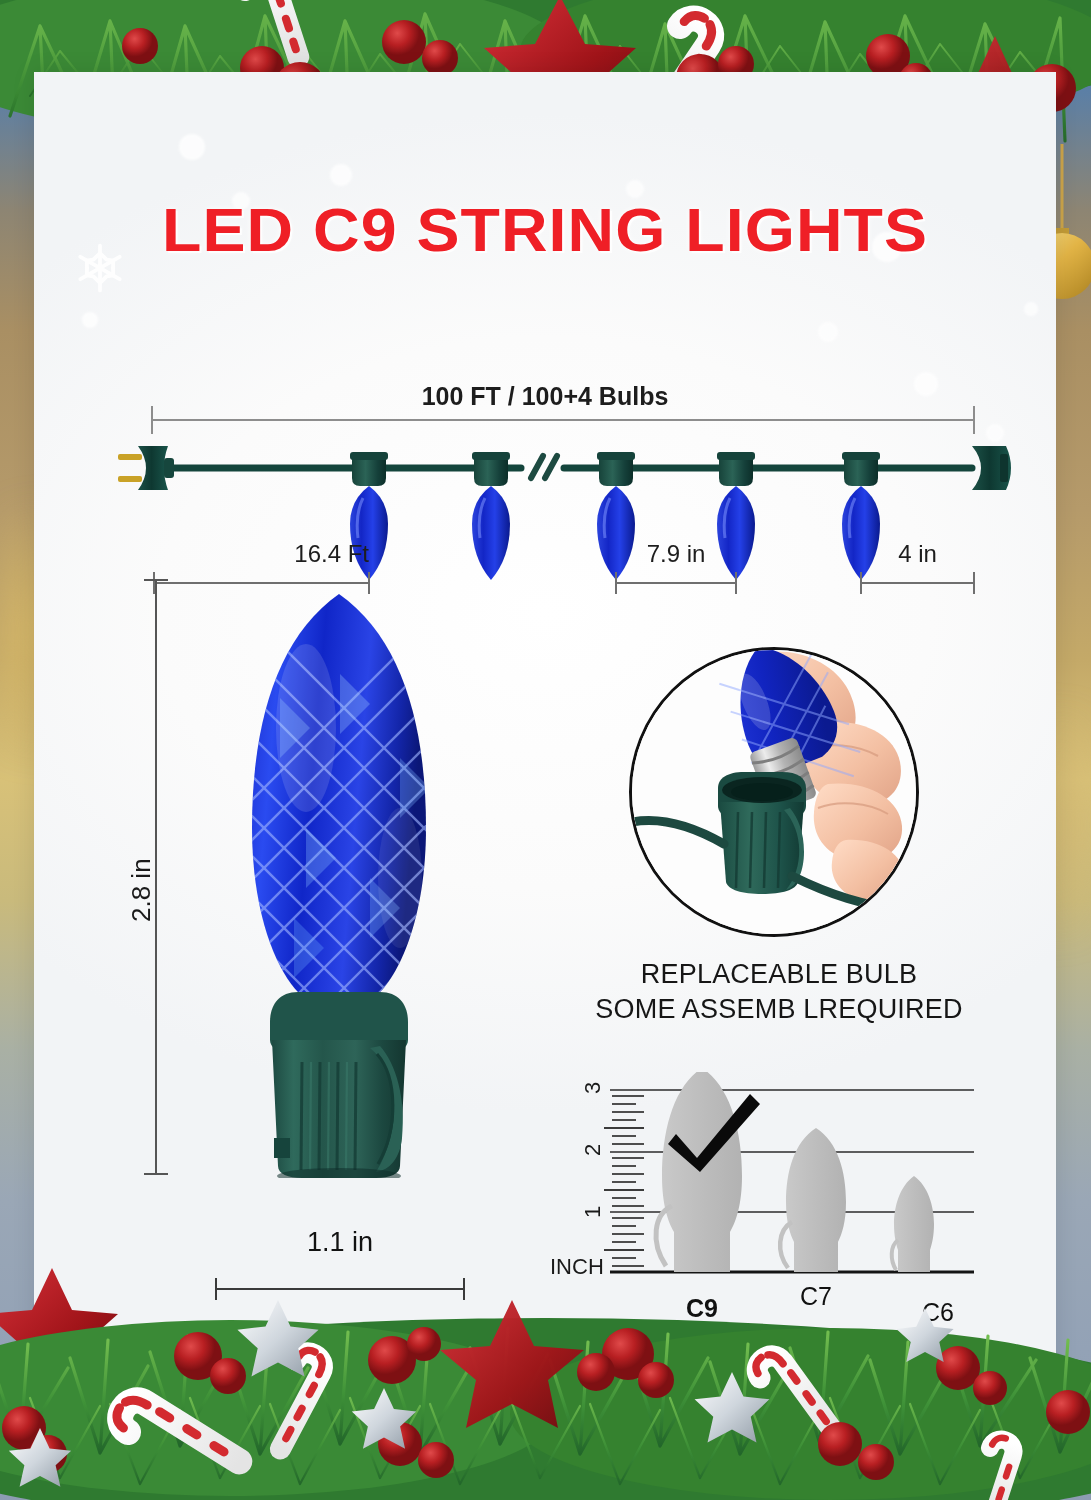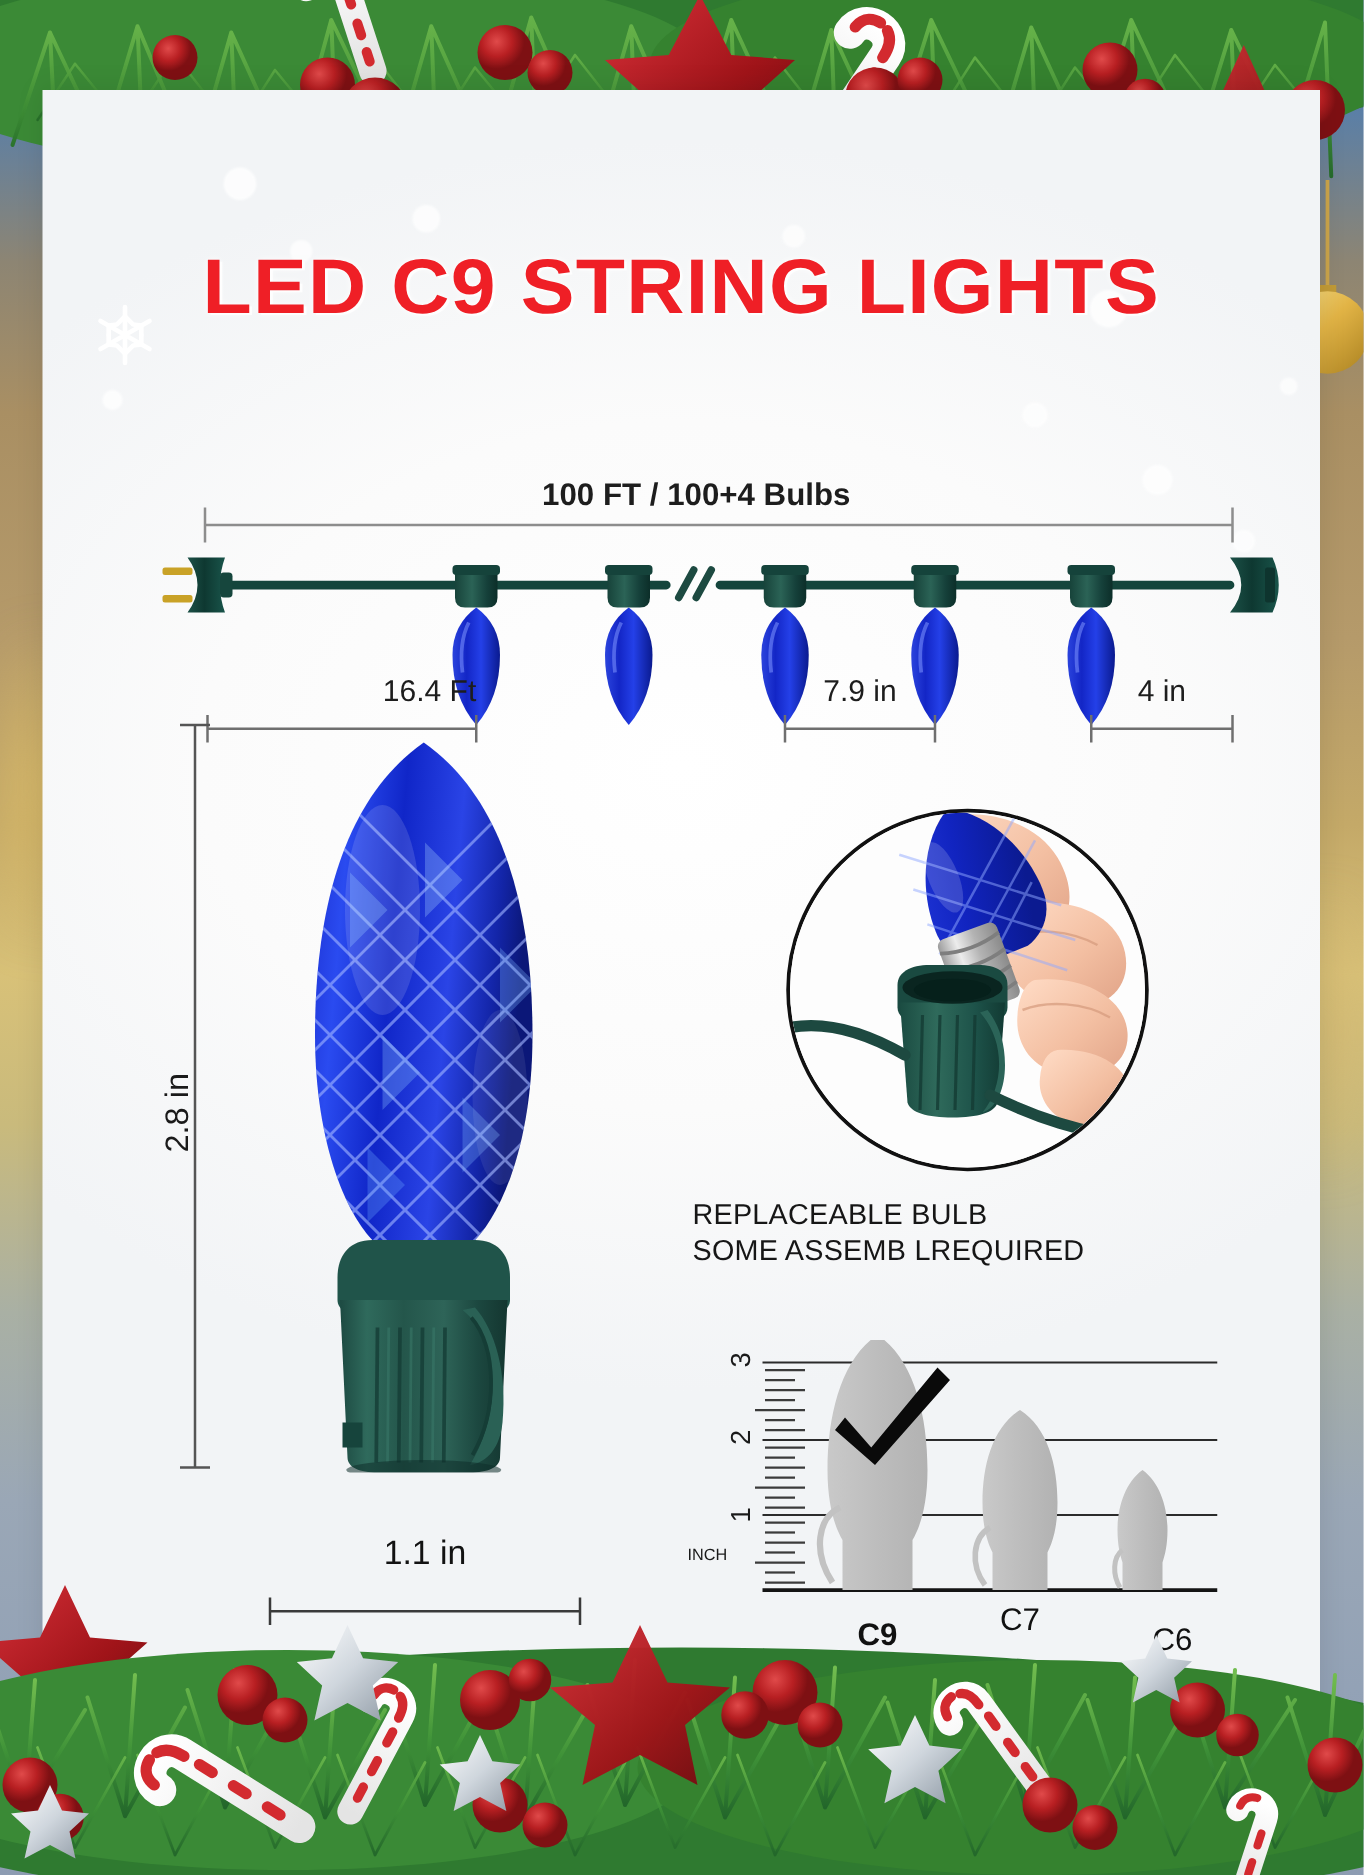--- a/index.html
+++ b/index.html
@@ -55,21 +55,21 @@
     font-weight: 700;
     letter-spacing: 1px;
     color: #ef1f26;
     font-family: "Liberation Sans", sans-serif;
     transform: scaleX(1.04);
     text-shadow: 0 0 6px rgba(255,255,255,.9), 2px 2px 0 rgba(255,255,255,.8);
     white-space: nowrap;
   }
 
   
-  #string-diagram { position: absolute; left: 12px; top: 300px; width: 1022px; height: 230px; }
+  #string-diagram { position: absolute; left: 0; top: 300px; width: 1022px; height: 230px; }
 
   .dim-label { position: absolute; font-size: 25px; color: #1d1d1d; font-weight: 600; white-space: nowrap; }
   .dim-label.small { font-size: 24px; font-weight: 500; }
 
   
   #bulb-section { position: absolute; left: 0; top: 500px; width: 1022px; height: 720px; }
 
   .vdim-text {
     position: absolute;
     font-size: 26px; color: #1a1a1a; font-weight: 500;
@@ -85,22 +85,22 @@
     width: 290px; height: 290px;
     border: 3px solid #111;
     border-radius: 50%;
     background: #fdfdfd;
     overflow: hidden;
   }
   #callout-text {
     position: absolute;
     left: 520px; top: 385px;
     width: 450px;
-    text-align: left;
-    font-size: 23px;
+    text-align: center;
+    font-size: 27px;
     line-height: 1.28;
     color: #161616;
     letter-spacing: .2px;
   }
 
   
   #size-chart { position: absolute; left: 520px; top: 500px; width: 420px; height: 260px; }
   .ruler-num {
     position:absolute; font-size:22px; color:#1a1a1a;
     transform: rotate(-90deg); transform-origin: left top; white-space:nowrap;
@@ -656,21 +656,21 @@
           </g>
 
           <g>
             <path d="M122 62 L143 86 L196 22 L206 32 L146 100 L114 72 Z" fill="#0a0a0a"></path>
           </g>
         </svg>
 
         <div class="ruler-num" style="left:26px;top:22px;">3</div>
         <div class="ruler-num" style="left:26px;top:84px;">2</div>
         <div class="ruler-num" style="left:26px;top:146px;">1</div>
-        <div style="position:absolute;left:-4px;top:164px;font-size:13px;color:#1a1a1a;">INCH</div>
+        <div style="position:absolute;left:-4px;top:182px;font-size:22px;color:#1a1a1a;">INCH</div>
 
         <div class="sc-label sel" style="left:108px;top:210px;width:80px;margin-top:12px;">C9</div>
         <div class="sc-label" style="left:222px;top:210px;width:80px;">C7</div>
         <div class="sc-label" style="left:320px;top:226px;width:80px;text-align:right;">C6</div>
       </div>
 
     </div>
   </div>
 
   <svg class="garland" style="top:1248px;height:256px" viewBox="0 0 1091 256" preserveAspectRatio="none">

